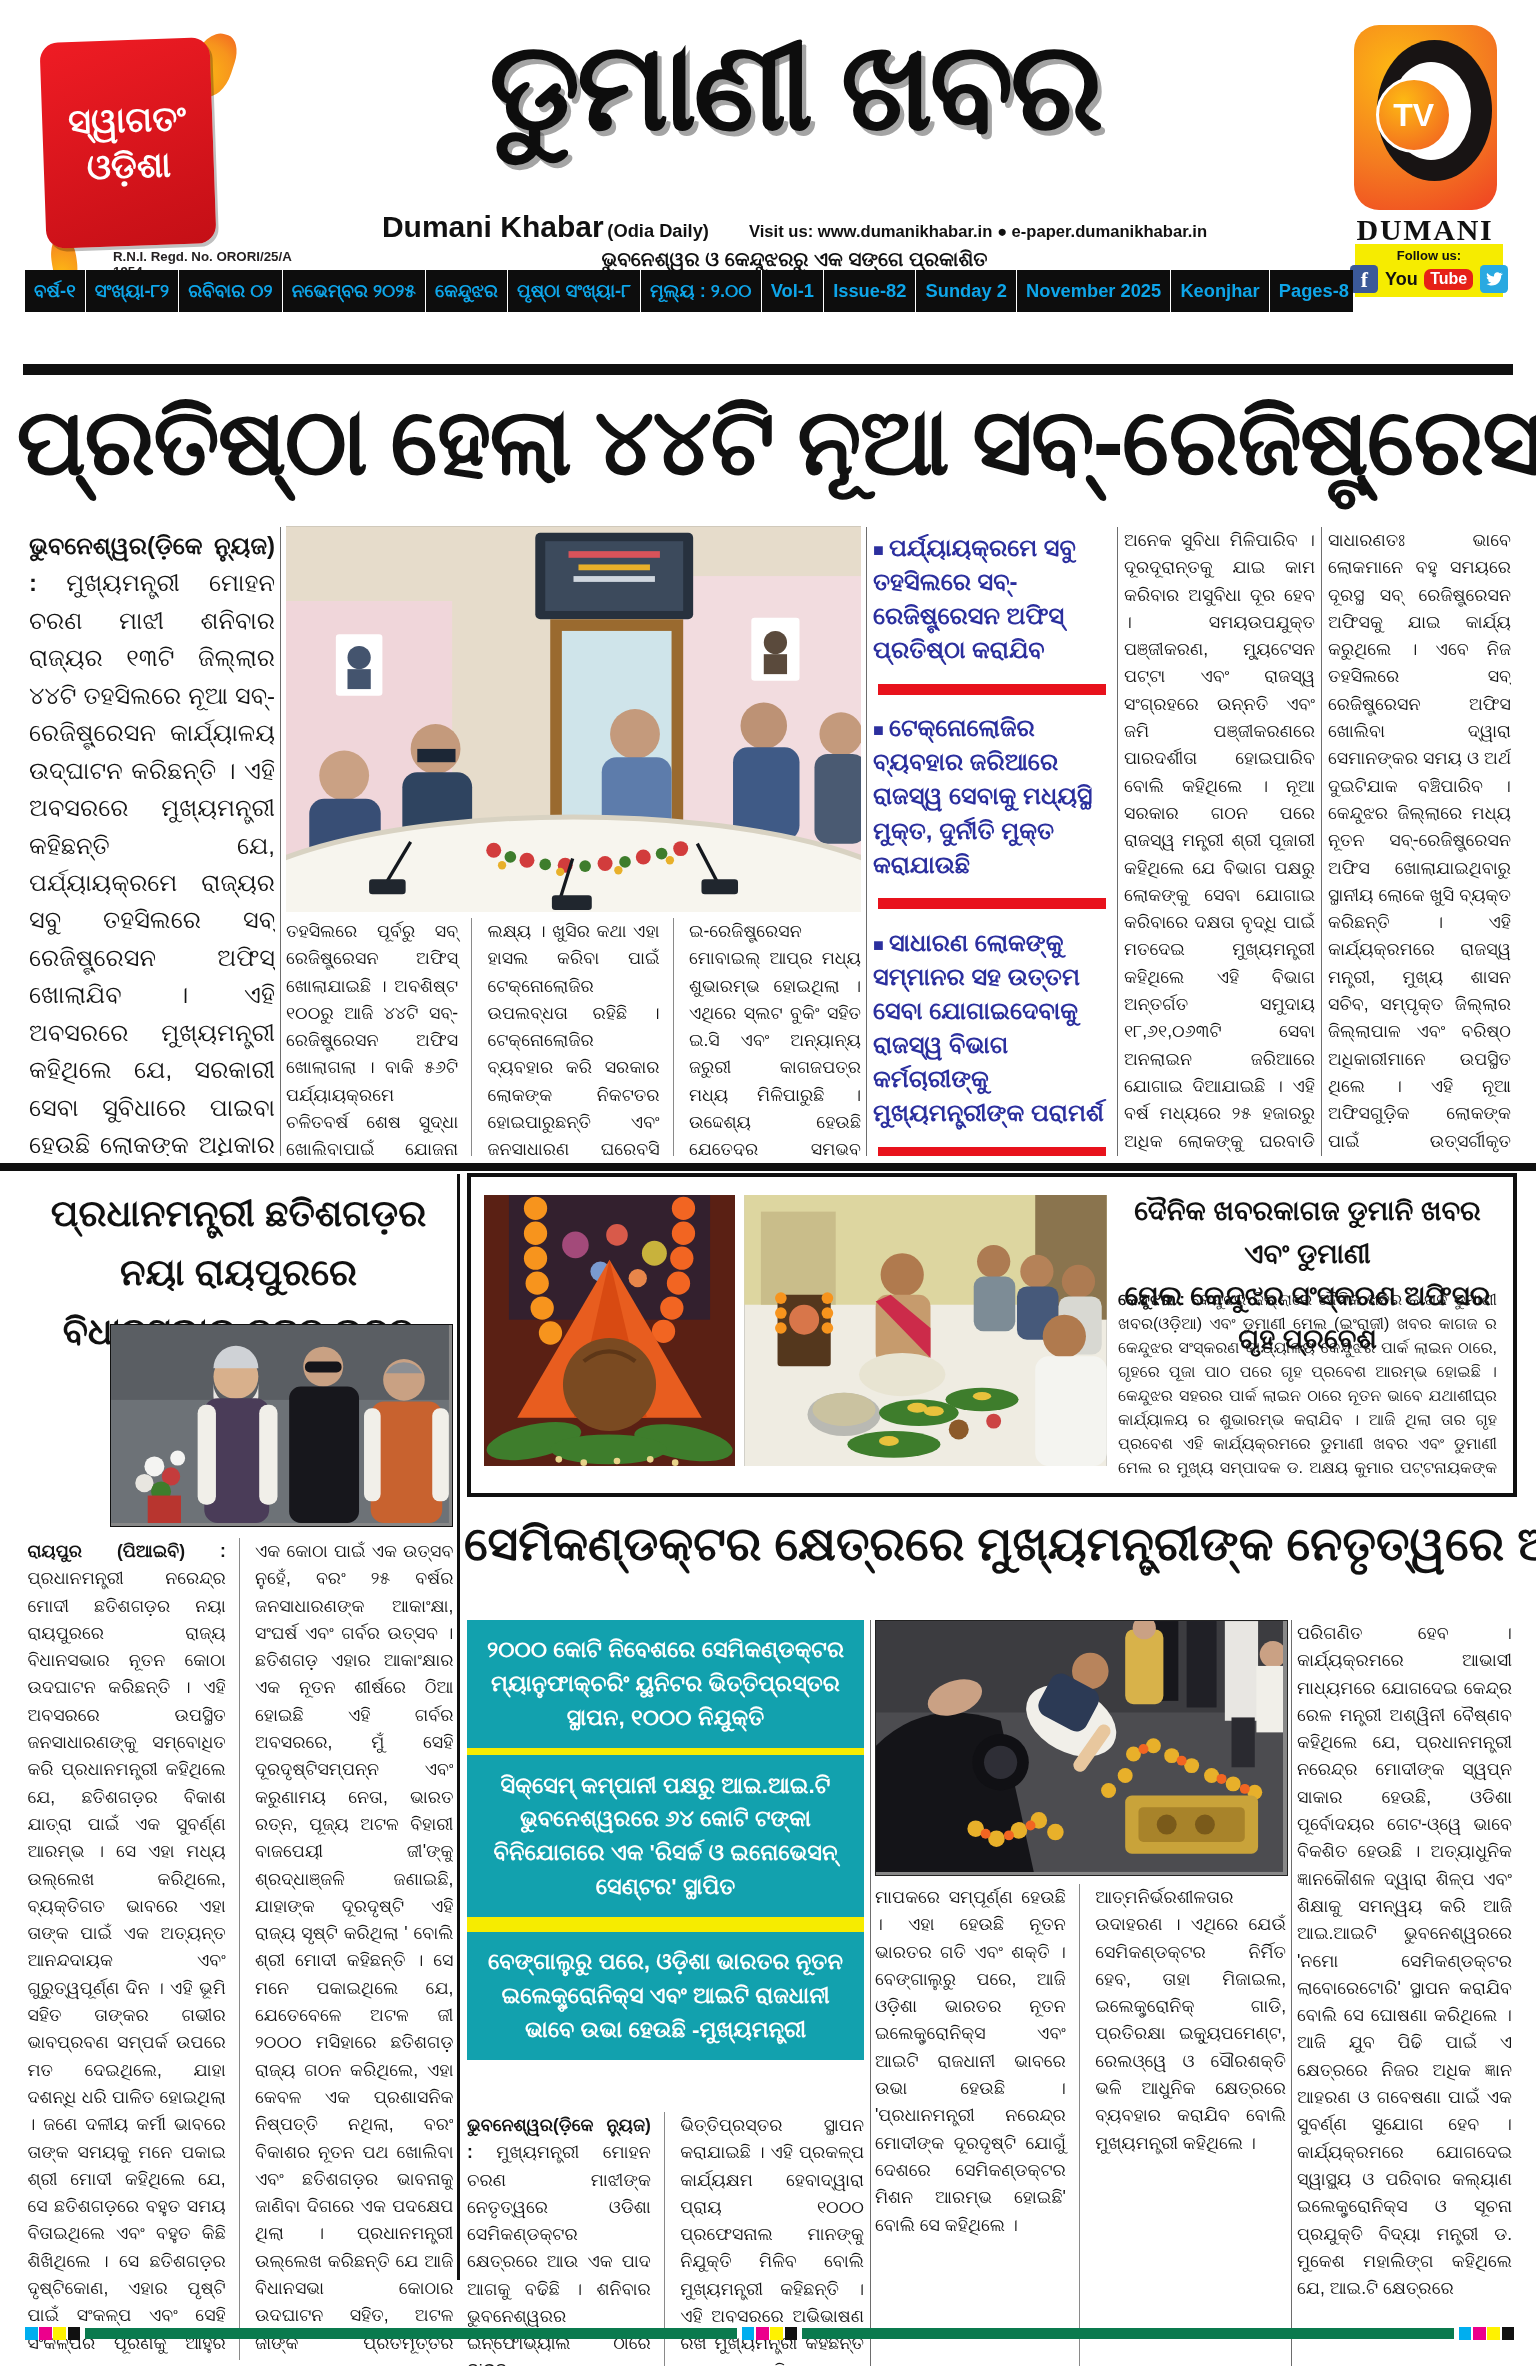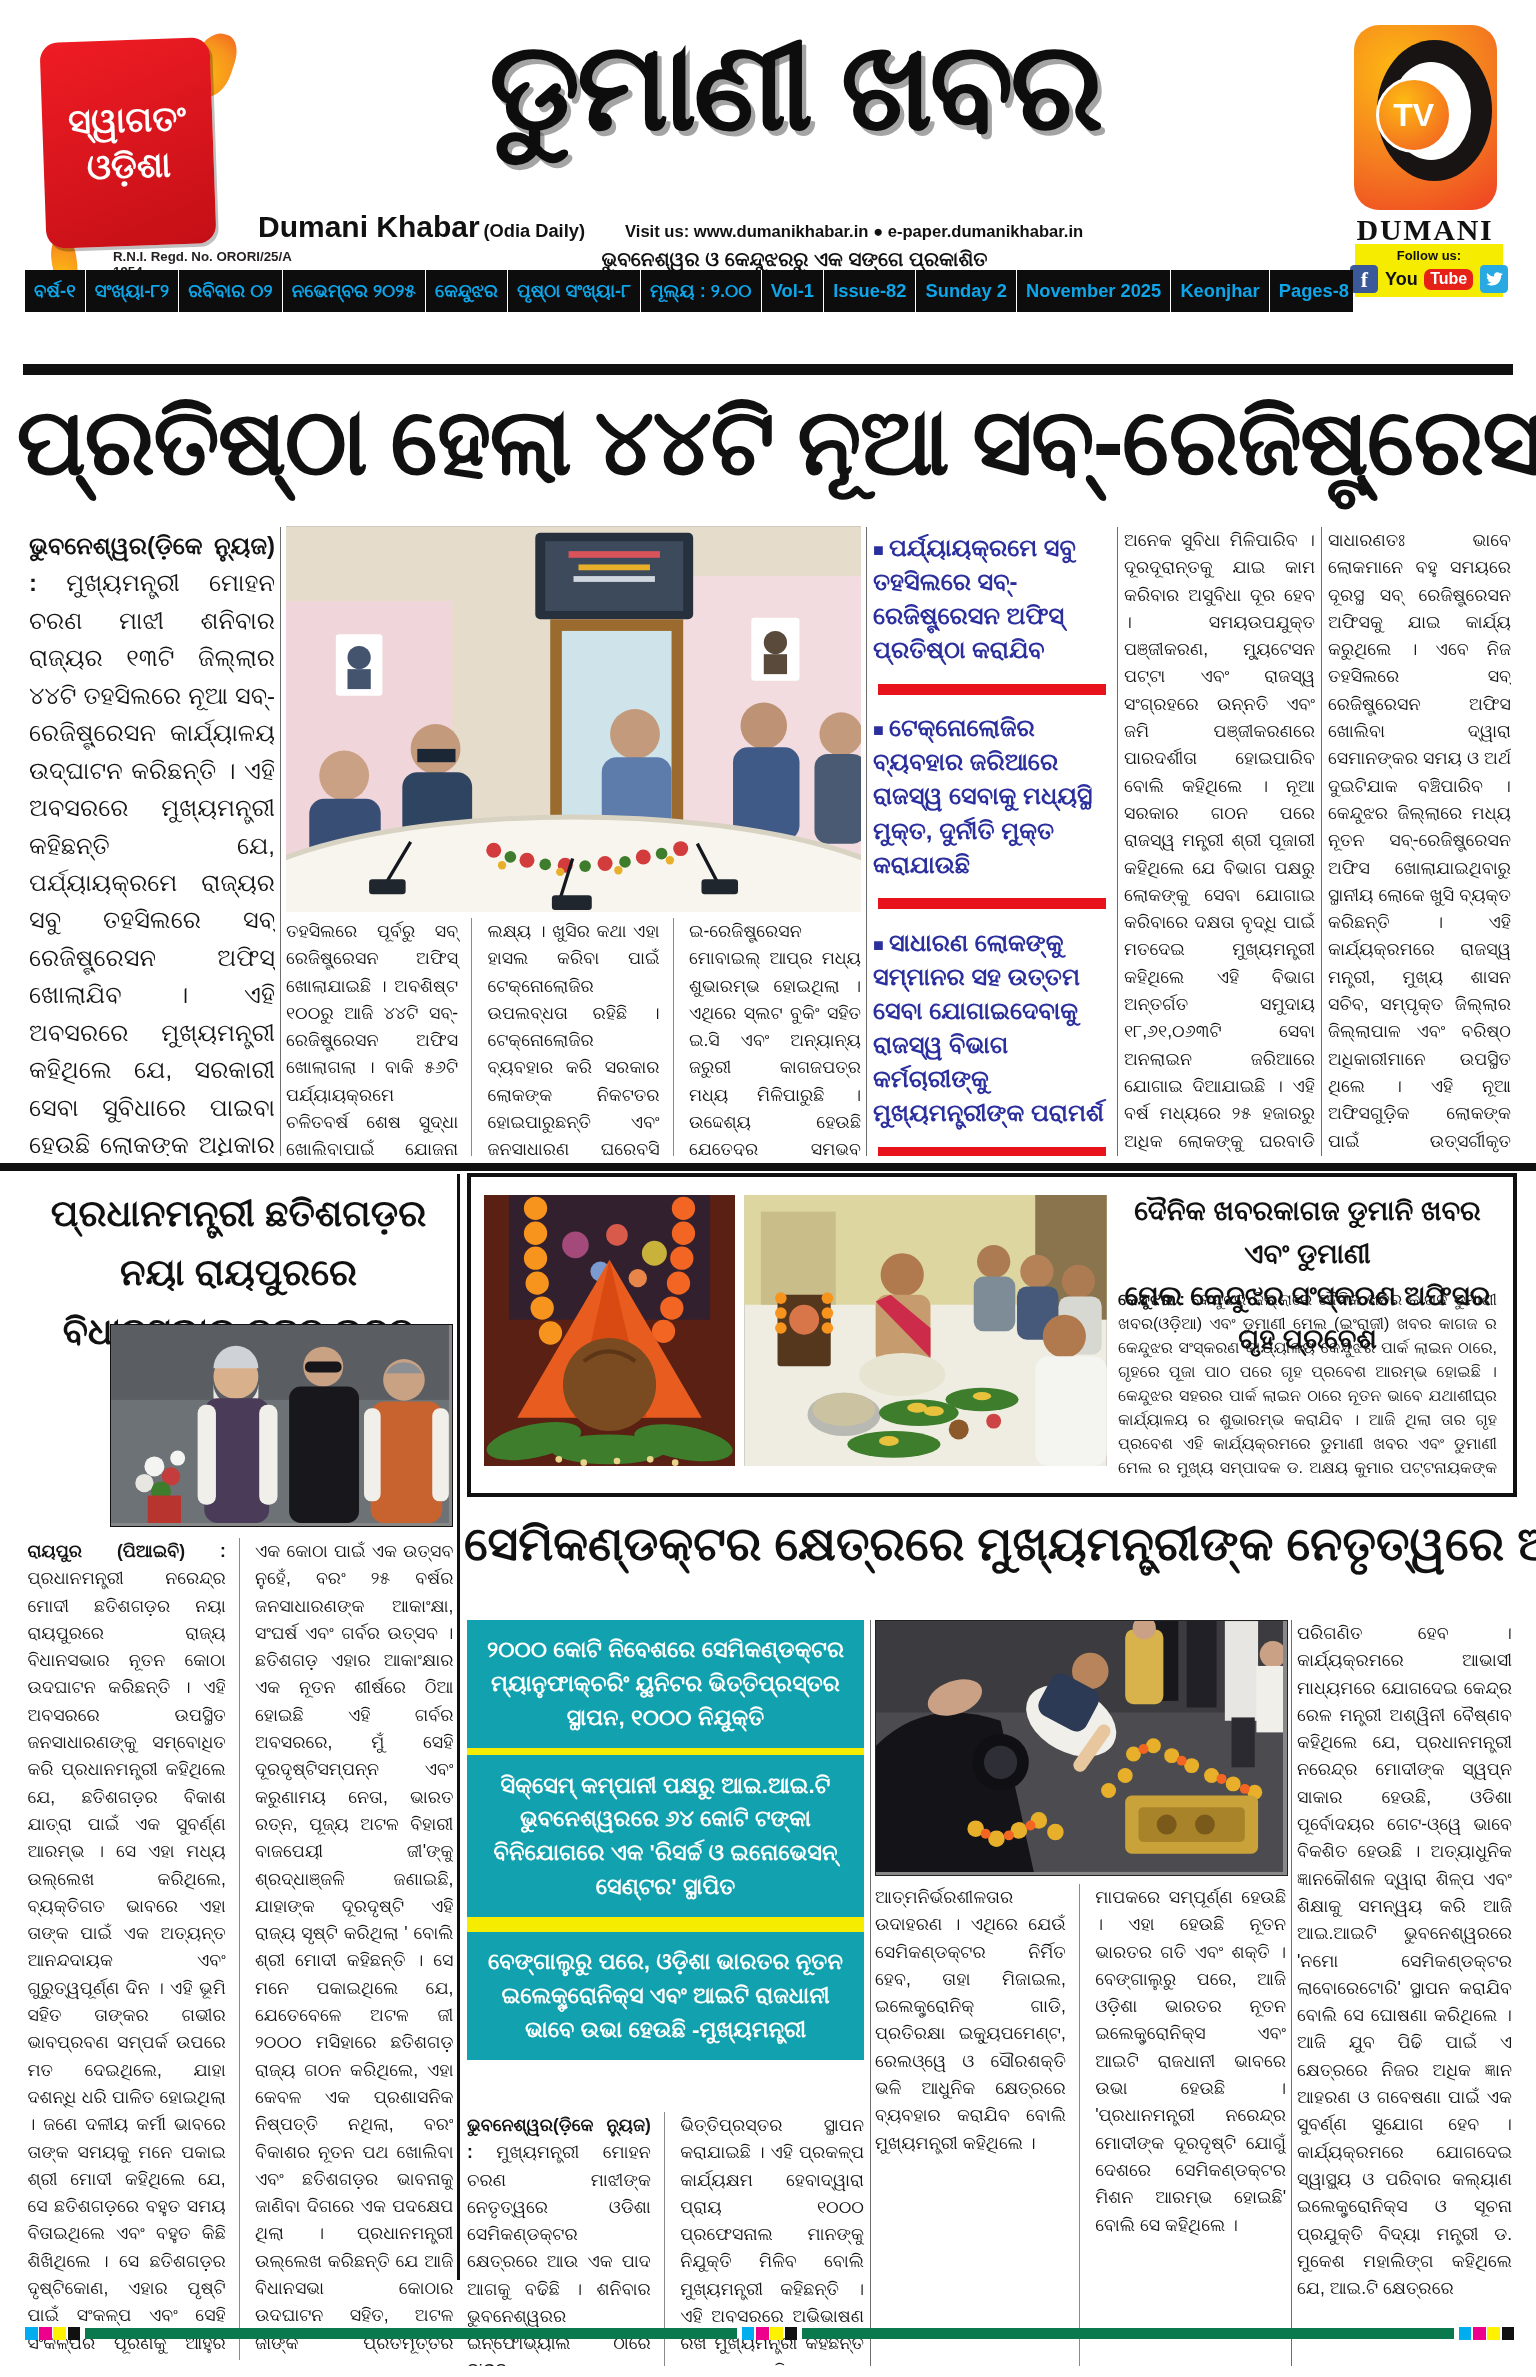--- a/index.html
+++ b/index.html
@@ -14,21 +14,21 @@
   .vr{width:0.8px;background:#6d6d6d;}
   .rule{background:#101010;}
   
   .badge{background:linear-gradient(160deg,#ef1c24,#c40f16);border-radius:18.3px;transform:rotate(-2deg);
          color:#fff;font-weight:900;text-align:center;display:flex;flex-direction:column;justify-content:center;
          gap:5px;font-size:35px;box-shadow:2.5px 3.3px 0 rgba(0,0,0,.25);}
   .flame{background:radial-gradient(circle at 30% 70%,#fdb913,#f7941d 60%,#f26522);}
   .rni{font-size:13.3px;font-weight:700;color:#231f20;}
   .masthead-title{font-weight:900;font-size:123px;line-height:1;text-align:center;letter-spacing:-3.3px;color:#0d0d0d;
                   text-shadow:4.2px 5px 0 rgba(90,90,90,.55);white-space:nowrap;}
-  .eng-row{display:flex;align-items:baseline;gap:40px;white-space:nowrap;}
+  .eng-row{display:flex;justify-content:center;align-items:baseline;gap:40px;white-space:nowrap;}
   .eng-name{font-size:30px;font-weight:900;}
   .eng-sub{font-size:18.3px;font-weight:700;}
   .visit{font-size:16.6px;font-weight:700;}
   .publine{text-align:center;font-size:20px;font-weight:700;}
   .infobar{background:#0d0d0d;color:#0ea5e9;display:flex;align-items:center;font-weight:700;font-size:18.3px;white-space:nowrap;overflow:hidden;}
   .infobar span{padding:0 9.1px;border-left:1.2px solid #fff;line-height:42px;}
   .infobar span:first-child{border-left:none;}
   
   .dtv{border-radius:25px;background:radial-gradient(circle at 30% 25%,#fdb913,#f47b20 55%,#ef4123);overflow:hidden;}
   .dtv .blackc{position:absolute;left:23px;top:15px;width:115px;height:141px;border-radius:50%;background:#181414;}
@@ -445,22 +445,22 @@
       <rect x="300" y="210" width="160" height="70" rx="8" fill="#c9a33a"></rect>
       <rect x="316" y="224" width="128" height="42" rx="6" fill="#a8832a"></rect>
       <circle cx="350" cy="245" r="12" fill="#7a5a1a"></circle>
         <circle cx="396" cy="245" r="12" fill="#7a5a1a"></circle>
       <circle cx="478" cy="40" r="16" fill="#caa184"></circle>
         <rect x="458" y="54" width="32" height="80" fill="#f1efe9"></rect>
     </svg>
   </div>
 
   <div class="abs cols2 ruled" style="left:875px;top:1884px;width:411px;height:482px;">
+    <div class="body-text">ମାପକରେ ସମ୍ପୂର୍ଣ୍ଣ ହେଉଛି । ଏହା ହେଉଛି ନୂତନ ଭାରତର ଗତି ଏବଂ ଶକ୍ତି । ବେଙ୍ଗାଲୁରୁ ପରେ, ଆଜି ଓଡ଼ିଶା ଭାରତର ନୂତନ ଇଲେକ୍ଟ୍ରୋନିକ୍ସ ଏବଂ ଆଇଟି ରାଜଧାନୀ ଭାବରେ ଉଭା ହେଉଛି । 'ପ୍ରଧାନମନ୍ତ୍ରୀ ନରେନ୍ଦ୍ର ମୋଦୀଙ୍କ ଦୂରଦୃଷ୍ଟି ଯୋଗୁଁ ଦେଶରେ ସେମିକଣ୍ଡକ୍ଟର ମିଶନ ଆରମ୍ଭ ହୋଇଛି' ବୋଲି ସେ କହିଥିଲେ ।</div>
     <div class="body-text">ଆତ୍ମନିର୍ଭରଶୀଳତାର ଉଦାହରଣ । ଏଥିରେ ଯେଉଁ ସେମିକଣ୍ଡକ୍ଟର ନିର୍ମିତ ହେବ, ତାହା ମିଜାଇଲ, ଇଲେକ୍ଟ୍ରୋନିକ୍ ଗାଡି, ପ୍ରତିରକ୍ଷା ଇକ୍ୟୁପମେଣ୍ଟ, ରେଲଓ୍ୱେ ଓ ସୌରଶକ୍ତି ଭଳି ଆଧୁନିକ କ୍ଷେତ୍ରରେ ବ୍ୟବହାର କରାଯିବ ବୋଲି ମୁଖ୍ୟମନ୍ତ୍ରୀ କହିଥିଲେ ।</div>
-    <div class="body-text">ମାପକରେ ସମ୍ପୂର୍ଣ୍ଣ ହେଉଛି । ଏହା ହେଉଛି ନୂତନ ଭାରତର ଗତି ଏବଂ ଶକ୍ତି । ବେଙ୍ଗାଲୁରୁ ପରେ, ଆଜି ଓଡ଼ିଶା ଭାରତର ନୂତନ ଇଲେକ୍ଟ୍ରୋନିକ୍ସ ଏବଂ ଆଇଟି ରାଜଧାନୀ ଭାବରେ ଉଭା ହେଉଛି । 'ପ୍ରଧାନମନ୍ତ୍ରୀ ନରେନ୍ଦ୍ର ମୋଦୀଙ୍କ ଦୂରଦୃଷ୍ଟି ଯୋଗୁଁ ଦେଶରେ ସେମିକଣ୍ଡକ୍ଟର ମିଶନ ଆରମ୍ଭ ହୋଇଛି' ବୋଲି ସେ କହିଥିଲେ ।</div>
   </div>
 
   <div class="abs vr" style="left:1291px;top:1620px;height:746px;"></div>
   <div class="abs body-text" style="left:1297px;top:1620px;width:215px;height:746px;">ପରିଗଣିତ ହେବ ।  କାର୍ଯ୍ୟକ୍ରମରେ ଆଭାସୀ ମାଧ୍ୟମରେ ଯୋଗଦେଇ କେନ୍ଦ୍ର ରେଳ ମନ୍ତ୍ରୀ ଅଶ୍ୱିନୀ ବୈଷ୍ଣବ କହିଥିଲେ ଯେ, ପ୍ରଧାନମନ୍ତ୍ରୀ ନରେନ୍ଦ୍ର ମୋଦୀଙ୍କ ସ୍ୱପ୍ନ ସାକାର ହେଉଛି, ଓଡିଶା ପୂର୍ବୋଦୟର ଗେଟ-ଓ୍ୱେ ଭାବେ ବିକଶିତ ହେଉଛି । ଅତ୍ୟାଧୁନିକ ଜ୍ଞାନକୌଶଳ ଦ୍ୱାରା ଶିଳ୍ପ ଏବଂ ଶିକ୍ଷାକୁ ସମନ୍ୱୟ କରି ଆଜି ଆଇ.ଆଇଟି ଭୁବନେଶ୍ୱରରେ 'ନମୋ ସେମିକଣ୍ଡକ୍ଟର ଲାବୋରେଟୋରି' ସ୍ଥାପନ କରାଯିବ ବୋଲି ସେ ଘୋଷଣା କରିଥିଲେ । ଆଜି ଯୁବ ପିଢି ପାଇଁ ଏ କ୍ଷେତ୍ରରେ ନିଜର ଅଧିକ ଜ୍ଞାନ ଆହରଣ ଓ ଗବେଷଣା ପାଇଁ ଏକ ସୁବର୍ଣ୍ଣ ସୁଯୋଗ ହେବ ।  କାର୍ଯ୍ୟକ୍ରମରେ ଯୋଗଦେଇ ସ୍ୱାସ୍ଥ୍ୟ ଓ ପରିବାର କଲ୍ୟାଣ ଇଲେକ୍ଟ୍ରୋନିକ୍ସ ଓ ସୂଚନା ପ୍ରଯୁକ୍ତି ବିଦ୍ୟା ମନ୍ତ୍ରୀ ଡ. ମୁକେଶ ମହାଲିଙ୍ଗ କହିଥିଲେ ଯେ, ଆଇ.ଟି କ୍ଷେତ୍ରରେ</div>
 
   <div class="abs footer-row" style="left:25px;top:2327px;width:1489px;">
     <span class="regmarks">
         <i style="background:#00aeef"></i>
         <i style="background:#ec008c"></i>
         <i style="background:#fff200"></i>

